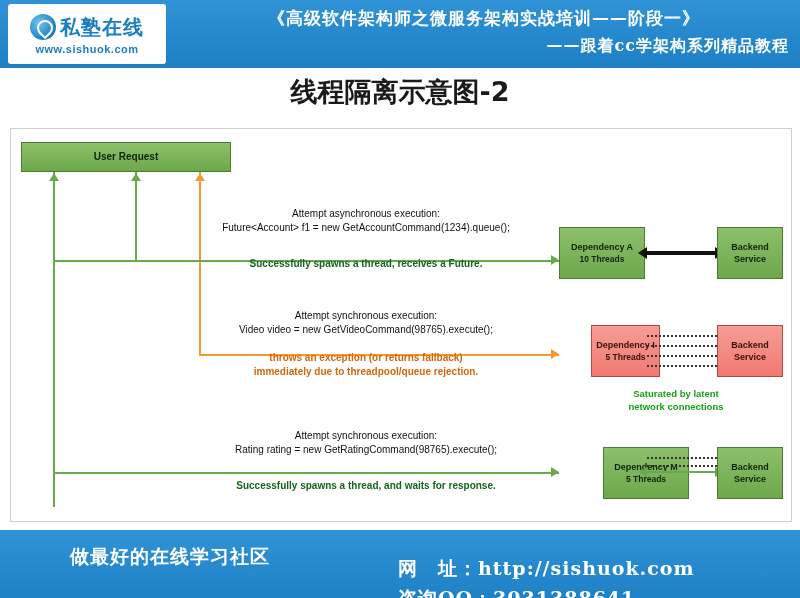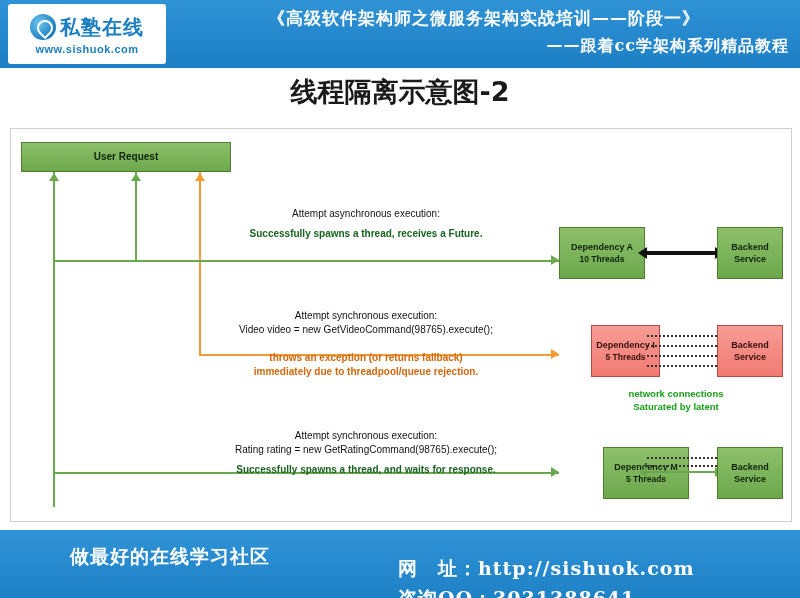--- a/index.html
+++ b/index.html
@@ -155,21 +155,21 @@
   .back-m  { left: 706px; top: 318px; width: 66px; height: 52px; }
 
   
   .txt {
     position: absolute;
     text-align: center;
     font-size: 10px;
     color: #111111;
     line-height: 14px;
   }
-  .txt .green  { color: #17631f; font-weight: bold; }
+  .txt .green  { color: #17631f; font-weight: bold; margin-top: 16px; }
   .txt .orange { color: #d4660c; font-weight: bold; }
 
   .blk-a { left: 170px; top: 78px;  width: 370px; }
   .blk-i { left: 170px; top: 180px; width: 370px; }
   .blk-m { left: 170px; top: 300px; width: 370px; }
 
   .sat-note {
     position: absolute;
     left: 575px; top: 258px;
     width: 180px;
@@ -314,20 +314,21 @@
   <div class="arrow right-green" style="left:540px; top:126px;"></div>
 
   <div class="ln h orange" style="left:188px; top:225px; width:360px;"></div>
   <div class="arrow right-orange" style="left:540px; top:220px;"></div>
 
   <div class="ln h" style="left:42px; top:343px; width:506px;"></div>
   <div class="arrow right-green" style="left:540px; top:338px;"></div>
 
   <div class="txt blk-a">
     <div>Attempt asynchronous execution:</div>
+    <div>Future&lt;Account&gt; f1 = new GetAccountCommand(1234).queue();</div>
     <div style="height:6px"></div>
     <div class="green">Successfully spawns a thread, receives a Future.</div>
   </div>
 
   <div class="txt blk-i">
     <div>Attempt synchronous execution:</div>
     <div>Video video = new GetVideoCommand(98765).execute();</div>
     <div style="height:14px"></div>
     <div class="orange">throws an exception (or returns fallback)</div>
     <div class="orange">immediately due to threadpool/queue rejection.</div>
@@ -356,22 +357,22 @@
   </div>
   <div class="dotted" style="left:636px; top:206px; width:70px;"></div>
   <div class="dotted" style="left:636px; top:216px; width:70px;"></div>
   <div class="dotted" style="left:636px; top:226px; width:70px;"></div>
   <div class="dotted" style="left:636px; top:236px; width:70px;"></div>
   <div class="node red back-i">
     <span>Backend</span>
     <span>Service</span>
   </div>
   <div class="sat-note">
+    <div>Saturated by latent</div>
     <div>network connections</div>
-    <div>Saturated by latent</div>
   </div>
 
   <div class="node dep-m">
     <span>Dependency M</span>
     <span class="sub">5 Threads</span>
   </div>
   <div class="dotted" style="left:636px; top:328px; width:70px;"></div>
   <div class="dotted" style="left:636px; top:336px; width:70px;"></div>
   <div class="dbl-green"></div>
   <div class="node back-m">

